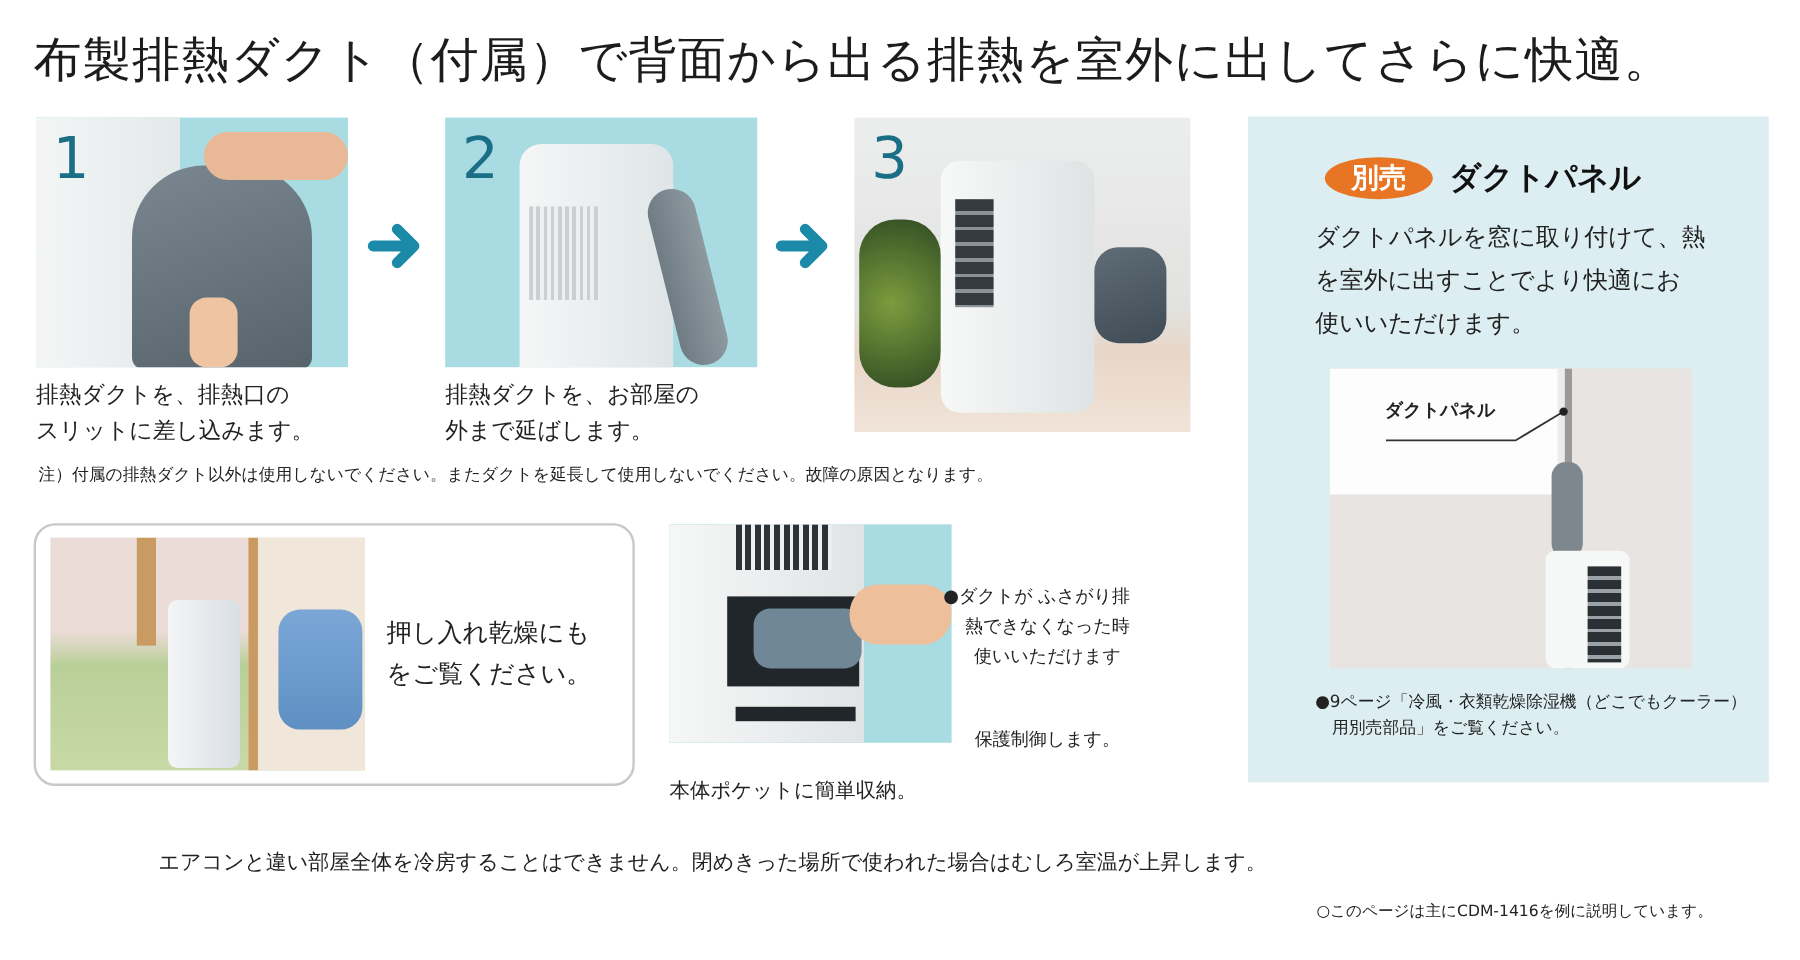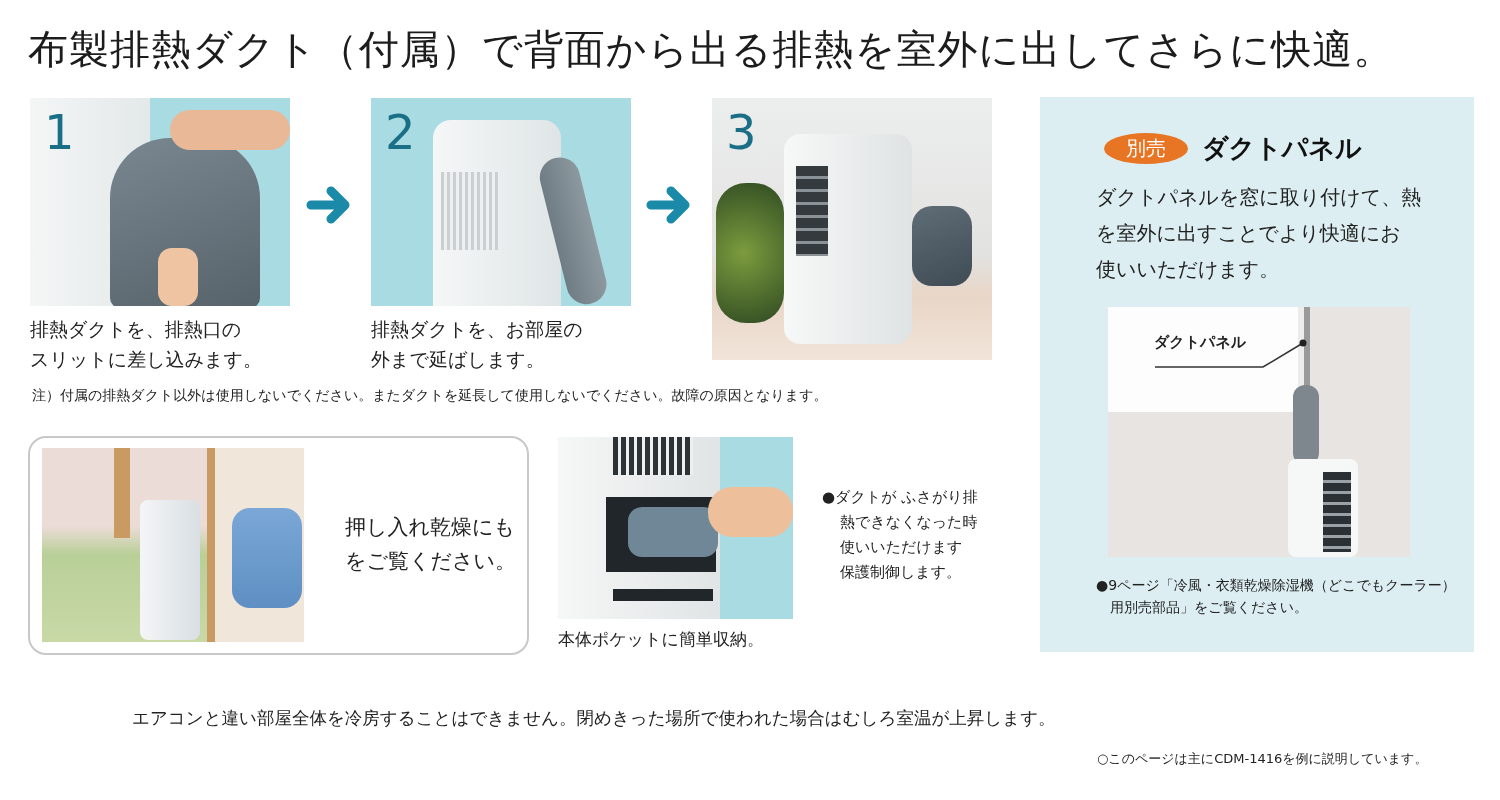--- a/index.html
+++ b/index.html
@@ -6,21 +6,21 @@
   body{width:1500px;height:800px;background:#ffffff;position:relative;overflow:hidden;
        font-family:"DejaVu Sans","Liberation Sans",sans-serif;color:#1a1a1a;}
   .abs{position:absolute;}
   .headline{left:28px;top:22px;font-size:40px;letter-spacing:1px;color:#1c1c1c;white-space:nowrap;}
   .photo{position:absolute;overflow:hidden;}
   .stepnum{position:absolute;left:14px;top:6px;font-size:48px;color:#1a6f86;font-family:"DejaVu Sans",sans-serif;}
   .cap{font-size:19px;line-height:30px;color:#222;white-space:nowrap;}
   .arrow{position:absolute;width:50px;height:50px;}
   .note{font-size:14px;color:#222;white-space:nowrap;}
   .panel{left:1040px;top:97px;width:434px;height:555px;background:#dceef2;}
-  .badge{display:inline-block;background:#e87524;color:#fff;border-radius:50%/50%;padding:2px 22px;font-size:20px;font-weight:normal;}
+  .badge{display:inline-block;background:#e87524;color:#fff;border-radius:50%/50%;padding:2px 22px;font-size:23px;font-weight:bold;}
   .panel-title{font-size:26px;font-weight:bold;color:#111;}
   .panel-body{font-size:20px;line-height:36px;color:#222;margin-left:16px;}
   .rounded-box{left:28px;top:436px;width:497px;height:215px;border:2px solid #c8c8c8;border-radius:18px;background:#fff;}
   .bullet{font-size:15px;line-height:25px;color:#222;}
 </style>
 </head>
 <body>
 
 <div class="abs headline">布製排熱ダクト（付属）で背面から出る排熱を室外に出してさらに快適。</div>
 
@@ -66,41 +66,41 @@
 
 <div class="abs note" style="left:32px;top:387px;">注）付属の排熱ダクト以外は使用しないでください。またダクトを延長して使用しないでください。故障の原因となります。</div>
 
 <div class="abs rounded-box">
   <div class="abs" style="left:12px;top:10px;width:262px;height:194px;background:linear-gradient(180deg,#ecdcd8 0%,#ecdcd8 40%,#b9cf98 55%,#c8d9a6 100%);overflow:hidden;">
     <div class="abs" style="left:72px;top:0;width:16px;height:90px;background:#c99a62;"></div>
     <div class="abs" style="left:165px;top:0;width:100px;height:194px;background:#f1e6da;border-left:8px solid #c99a62;"></div>
     <div class="abs" style="left:190px;top:60px;width:70px;height:100px;border-radius:18px;background:linear-gradient(180deg,#7aa7d6,#5f8fc3);"></div>
     <div class="abs" style="left:98px;top:52px;width:60px;height:140px;border-radius:8px;background:linear-gradient(90deg,#f4f5f6,#d9dfe4);"></div>
   </div>
-  <div class="abs cap" style="left:292px;top:72px;font-size:21px;line-height:34px;margin-left:23px;">
+  <div class="abs cap" style="left:292px;top:72px;font-size:21px;line-height:34px;">
     <div>押し入れ乾燥にも</div>
     <div>をご覧ください。</div>
   </div>
 </div>
 
 <div class="photo" style="left:558px;top:437px;width:235px;height:182px;background:#a9dbe2;">
   <div class="abs" style="left:0;top:0;width:162px;height:182px;background:linear-gradient(90deg,#f6f7f7,#e0e4e5);"></div>
   <div class="abs" style="left:55px;top:0;width:80px;height:38px;background:repeating-linear-gradient(90deg,#2c3236 0 5px,#eef0f0 5px 8px);"></div>
   <div class="abs" style="left:48px;top:60px;width:110px;height:75px;background:#20262a;"></div>
   <div class="abs" style="left:70px;top:70px;width:90px;height:50px;border-radius:14px;background:#6f8796;"></div>
   <div class="abs" style="left:150px;top:50px;width:85px;height:50px;border-radius:24px;background:#eebf9b;"></div>
   <div class="abs" style="left:55px;top:152px;width:100px;height:12px;background:#20262a;"></div>
 </div>
-<div class="abs cap" style="left:558px;top:624px;font-size:17px;">本体ポケットに簡単収納。</div>
+<div class="abs cap" style="left:558px;top:644px;font-size:17px;">本体ポケットに簡単収納。</div>
 
-<div class="abs bullet" style="left:822px;top:485px;">
+<div class="abs bullet" style="left:786px;top:485px;text-align:center;">
   <div>●ダクトが ふさがり排</div>
   <div style="padding-left:18px;">熱できなくなった時</div>
   <div style="padding-left:18px;">使いいただけます</div>
-  <div style="padding-left:18px;">保護制御します。</div>
+  <div style="padding-left:18px;margin-top:44px;">保護制御します。</div>
 </div>
 
 <div class="abs panel">
   <div class="abs" style="left:64px;top:34px;display:flex;align-items:center;gap:14px;">
     <span class="badge">別売</span>
     <span class="panel-title">ダクトパネル</span>
   </div>
   <div class="abs panel-body" style="left:40px;top:82px;">
     <div>ダクトパネルを窓に取り付けて、熱</div>
     <div>を室外に出すことでより快適にお</div>

